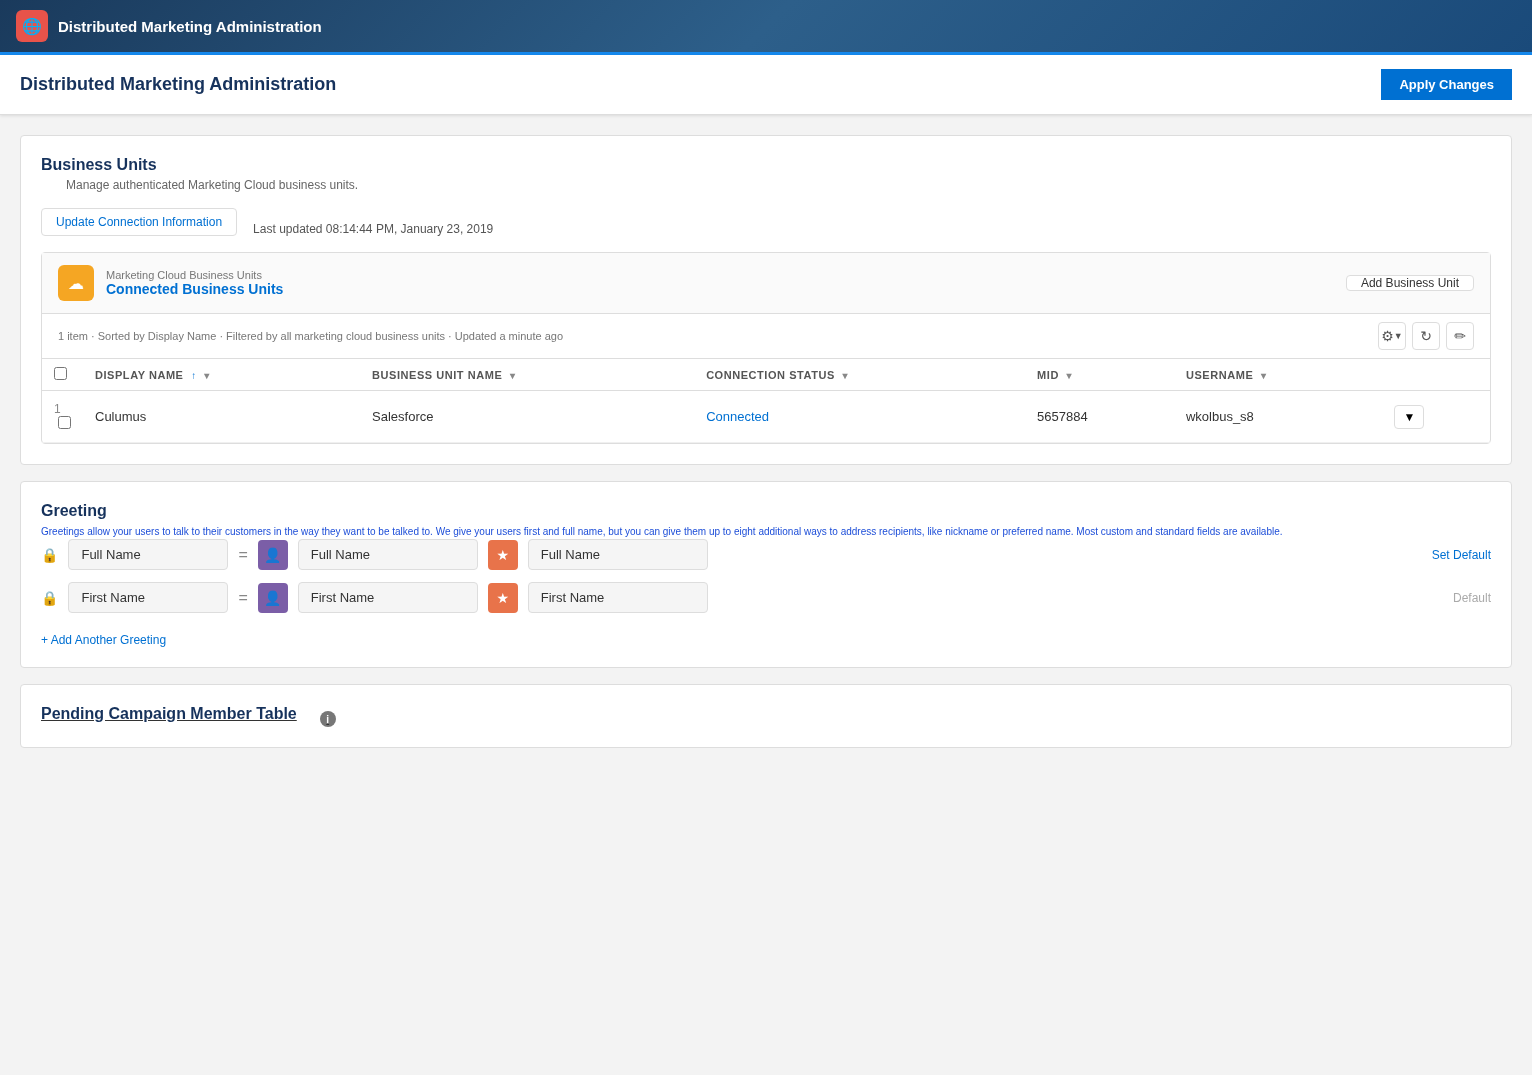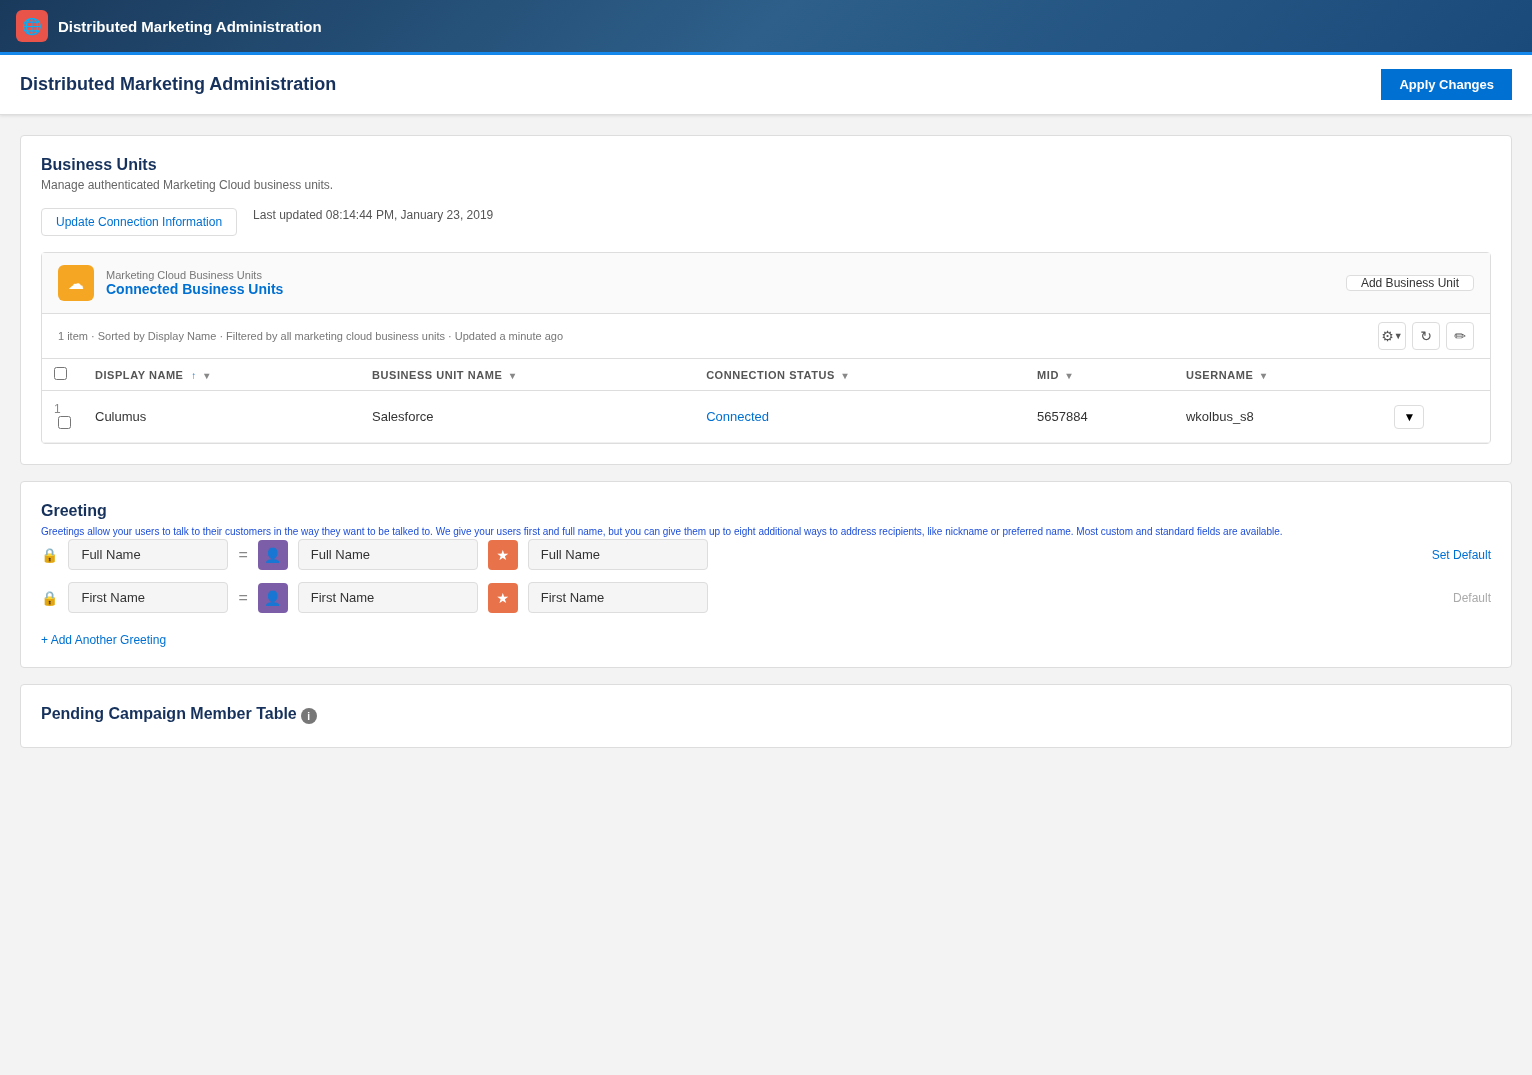--- a/index.html
+++ b/index.html
@@ -58,36 +58,36 @@
 
     
     .card {
       background: white;
       border: 1px solid #ddd;
       border-radius: 4px;
       padding: 20px;
     }
 
     .card-title { font-size: 16px; font-weight: 700; color: #16325c; margin-bottom: 4px; }
-    .card-subtitle { font-size: 12px; color: #666; margin-bottom: 16px; }
+    .card-subtitle { font-size: 12px; color: #666; margin-bottom: 16px; margin-left: 25px; }
 
     
     .btn-outline {
       background: white;
       color: #0070d2;
       border: 1px solid #ddd;
       padding: 6px 14px;
       border-radius: 4px;
       font-size: 12px;
       cursor: pointer;
     }
 
     .connection-info-bar {
       display: flex;
-      align-items: flex-start;
+      align-items: flex-end;
       gap: 16px;
       margin-bottom: 16px;
     }
     .last-updated { font-size: 12px; color: #555; }
 
     
     .bu-panel {
       border: 1px solid #ddd;
       border-radius: 4px;
     }
@@ -245,22 +245,23 @@
       color: #333;
       width: 180px;
     }
     .set-default-link { color: #0070d2; font-size: 12px; cursor: pointer; margin-left: auto; }
     .default-label { color: #aaa; font-size: 12px; margin-left: auto; }
     .add-greeting-link { color: #0070d2; font-size: 12px; cursor: pointer; margin-top: 8px; display: inline-block; }
 
     
     .pending-header {
       display: flex;
-      align-items: center;
-      gap: 4px;
+      align-items: flex-end;
+      gap: 23px;
+      text-decoration: underline;
     }
     .info-icon {
       width: 16px; height: 16px;
       background: #777;
       border-radius: 50%;
       display: flex; align-items: center; justify-content: center;
       color: white; font-size: 10px; font-weight: 700;
     }
   </style>
 </head>

